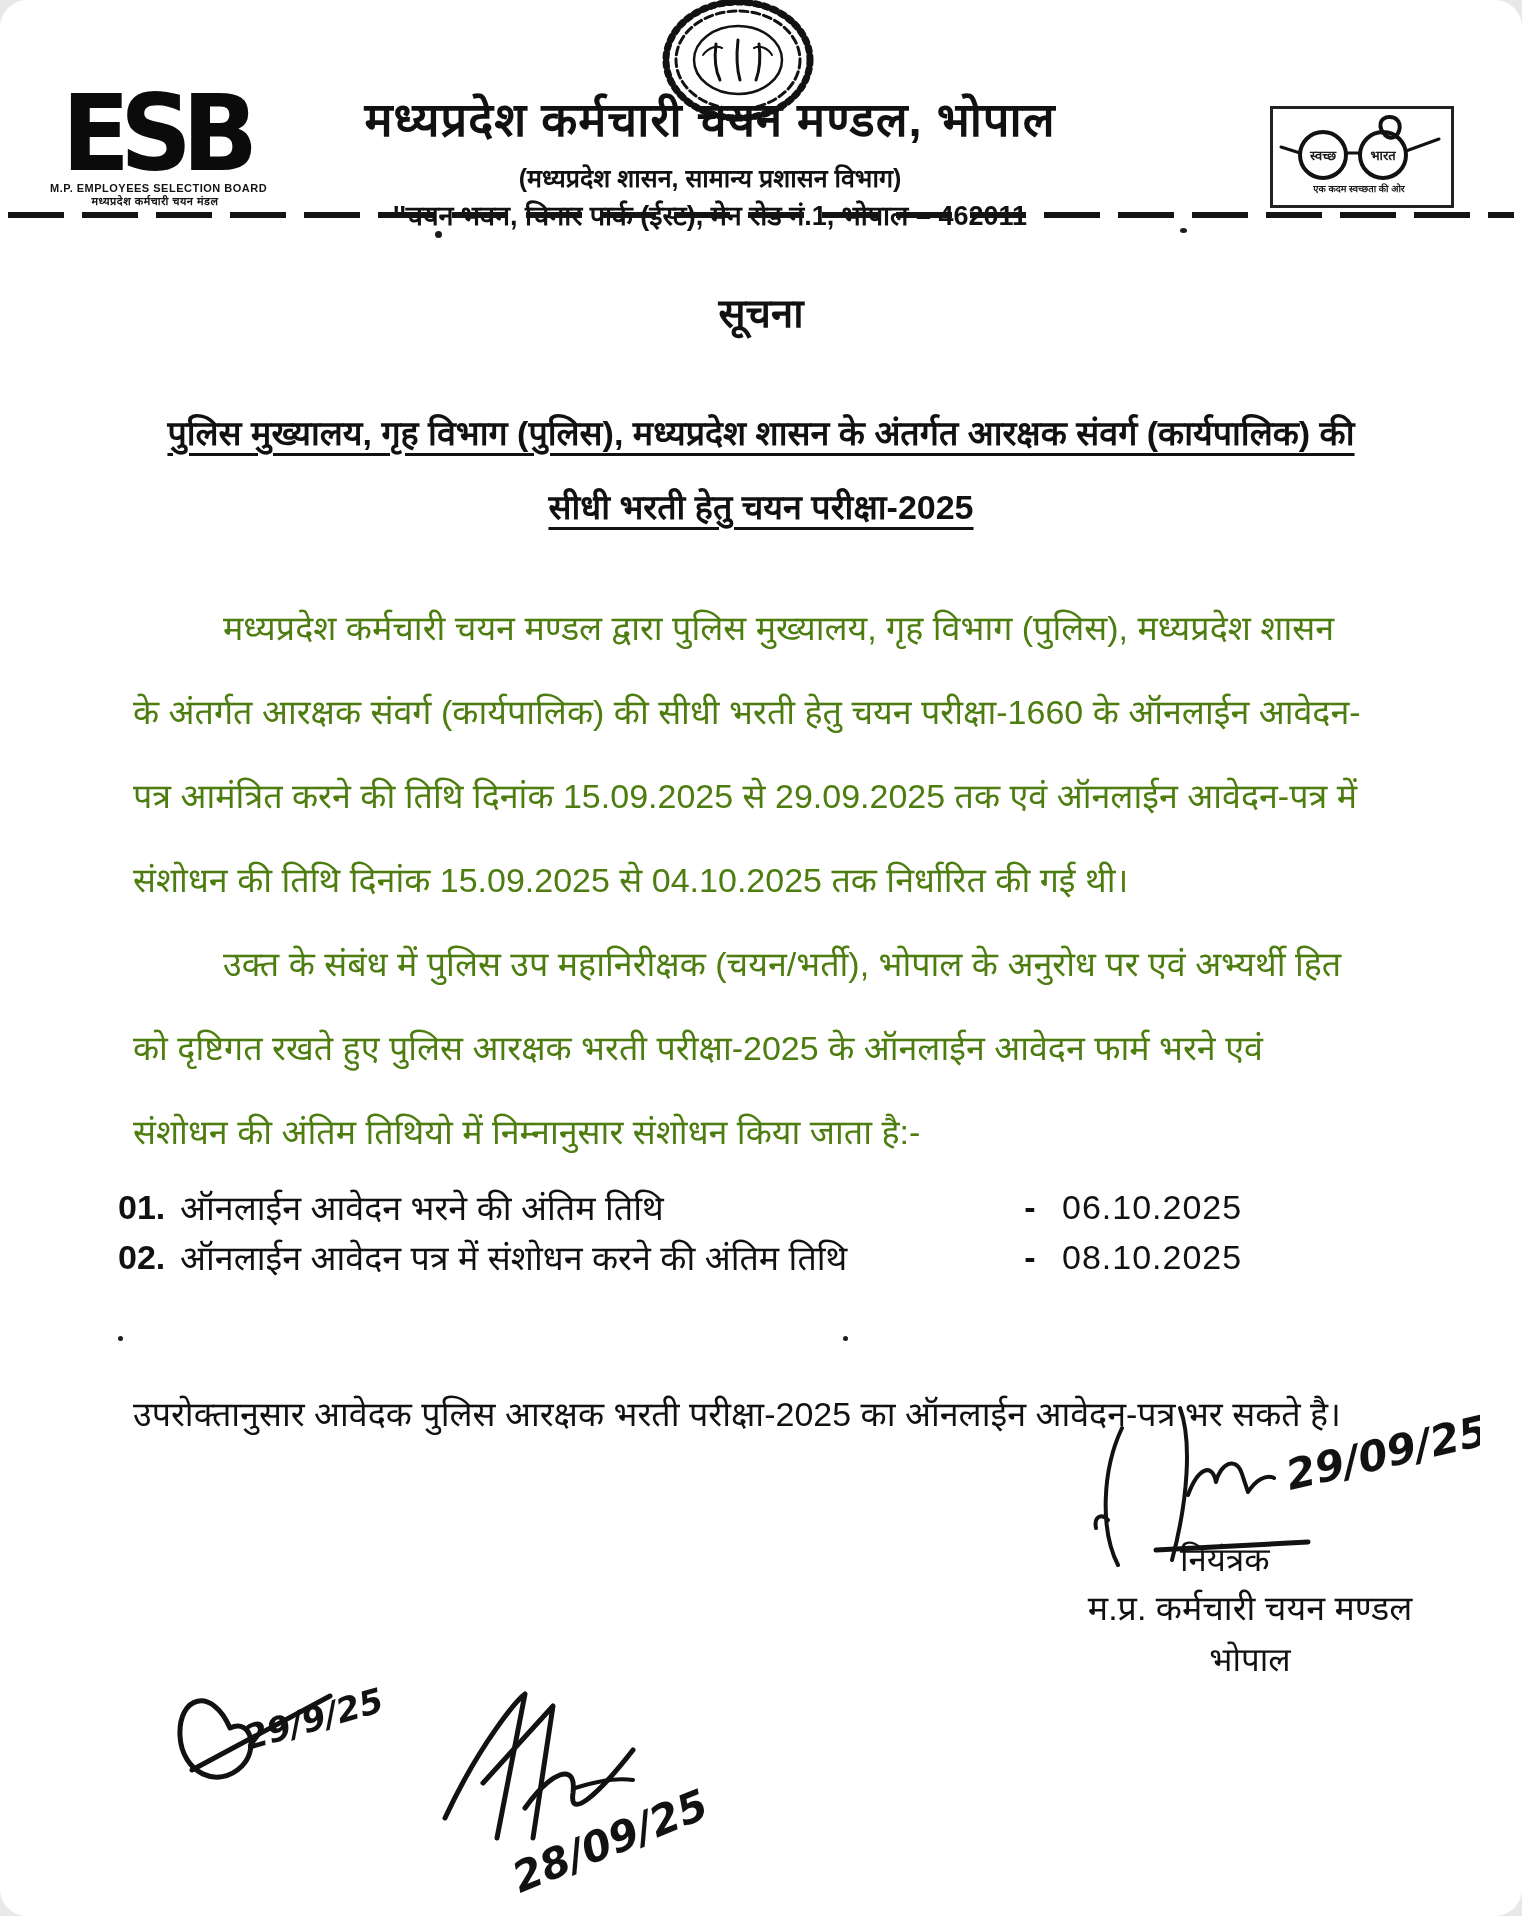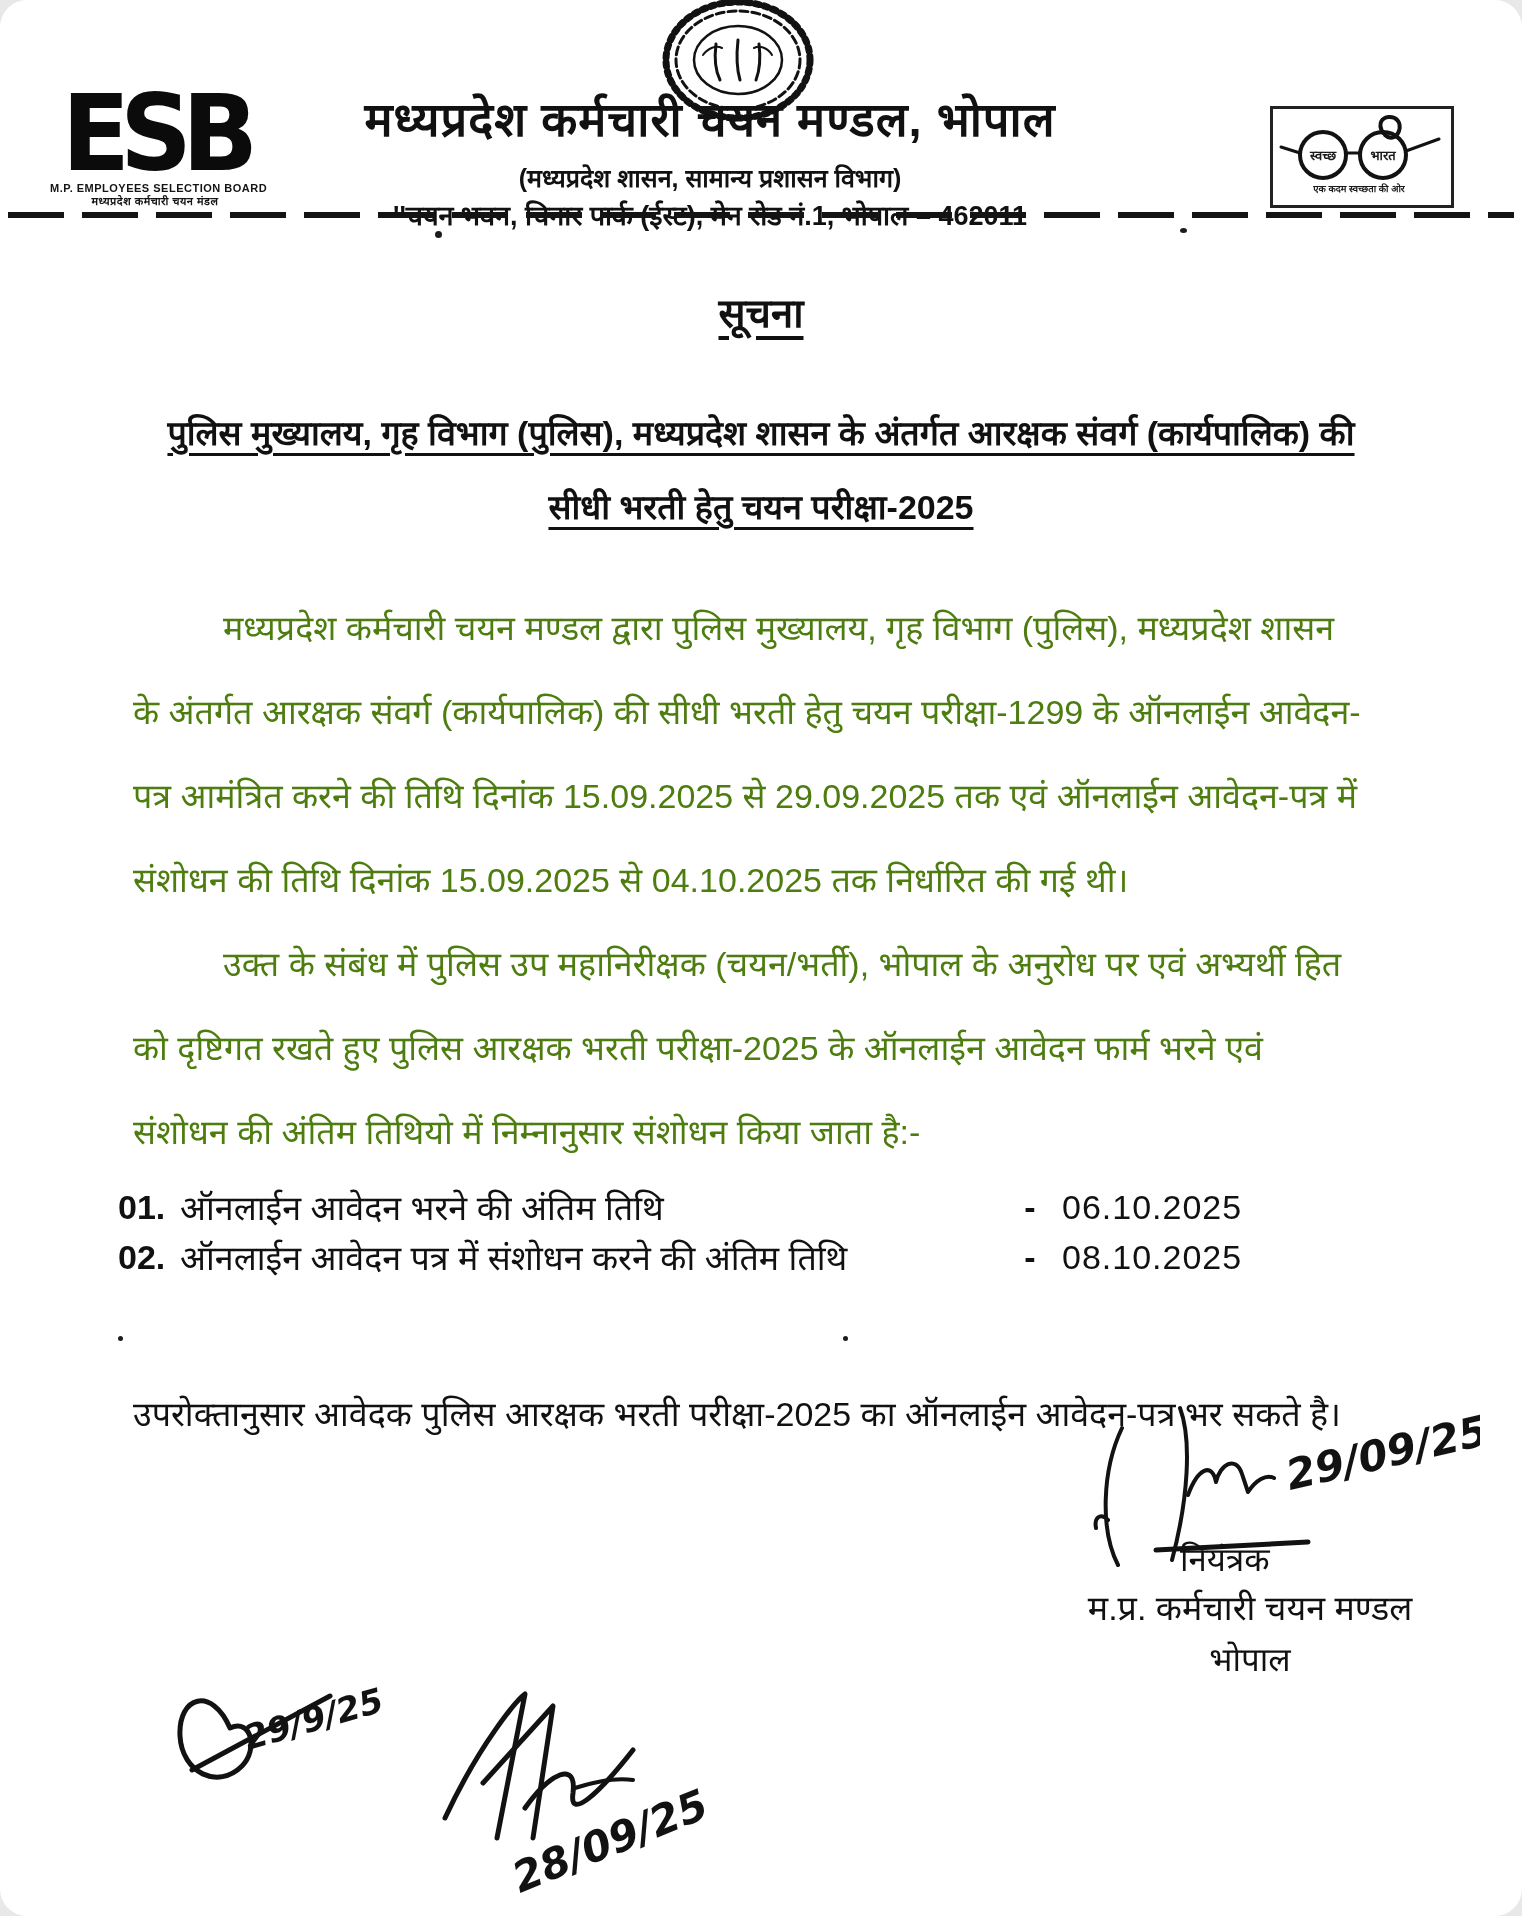--- a/index.html
+++ b/index.html
@@ -32,21 +32,21 @@
   .org-address{font-size:27px;font-weight:700;margin-top:2px;white-space:nowrap;}
   .swachh-box{left:1270px;top:106px;width:178px;height:96px;border:3px solid #222;}
   .header-rule{left:8px;top:212px;width:1506px;height:6px;
     background:repeating-linear-gradient(90deg,#141414 0 56px,transparent 56px 74px);}
   .speck{background:#1c1c1c;border-radius:50%;}
 
   
   .notice-heading{left:0;top:284px;width:100%;text-align:center;}
   .notice-heading span{
     font-size:40px;font-weight:800;
-    text-decoration:underline;text-decoration-thickness:4px;text-underline-offset:9px;
+    text-decoration-thickness:4px;text-underline-offset:9px;
   }
   .subject{left:100px;top:396px;width:1322px;text-align:center;
     font-size:34px;font-weight:800;line-height:74px;}
   .subject .u{text-decoration:underline;text-decoration-thickness:3px;text-underline-offset:8px;}
 
   .para{left:133px;width:1378px;font-size:34px;color:#4d7c0f;}
   .para .bline{line-height:84px;white-space:nowrap;}
   .para .indent{text-indent:90px;}
   .para1{top:586px;}
   .para2{top:922px;}
@@ -125,21 +125,21 @@
     <span>सूचना</span>
   </div>
 
   <div class="abs subject">
     <div><span class="u">पुलिस मुख्यालय, गृह विभाग (पुलिस), मध्यप्रदेश शासन के अंतर्गत आरक्षक संवर्ग (कार्यपालिक) की</span></div>
     <div><span class="u">सीधी भरती हेतु चयन परीक्षा-2025</span></div>
   </div>
 
   <div class="abs para para1">
     <div class="bline indent">मध्यप्रदेश कर्मचारी चयन मण्डल द्वारा पुलिस मुख्यालय, गृह विभाग (पुलिस), मध्यप्रदेश शासन</div>
-    <div class="bline">के अंतर्गत आरक्षक संवर्ग (कार्यपालिक) की सीधी भरती हेतु चयन परीक्षा-1299 के ऑनलाईन आवेदन-</div>
+    <div class="bline">के अंतर्गत आरक्षक संवर्ग (कार्यपालिक) की सीधी भरती हेतु चयन परीक्षा-1660 के ऑनलाईन आवेदन-</div>
     <div class="bline">पत्र आमंत्रित करने की तिथि दिनांक 15.09.2025 से 29.09.2025 तक एवं ऑनलाईन आवेदन-पत्र में</div>
     <div class="bline">संशोधन की तिथि दिनांक 15.09.2025 से 04.10.2025 तक निर्धारित की गई थी।</div>
   </div>
 
   <div class="abs para para2">
     <div class="bline indent">उक्त के संबंध में पुलिस उप महानिरीक्षक (चयन/भर्ती), भोपाल के अनुरोध पर एवं अभ्यर्थी हित</div>
     <div class="bline">को दृष्टिगत रखते हुए पुलिस आरक्षक भरती परीक्षा-2025 के ऑनलाईन आवेदन फार्म भरने एवं</div>
     <div class="bline">संशोधन की अंतिम तिथियो में निम्नानुसार संशोधन किया जाता है:-</div>
   </div>
 

